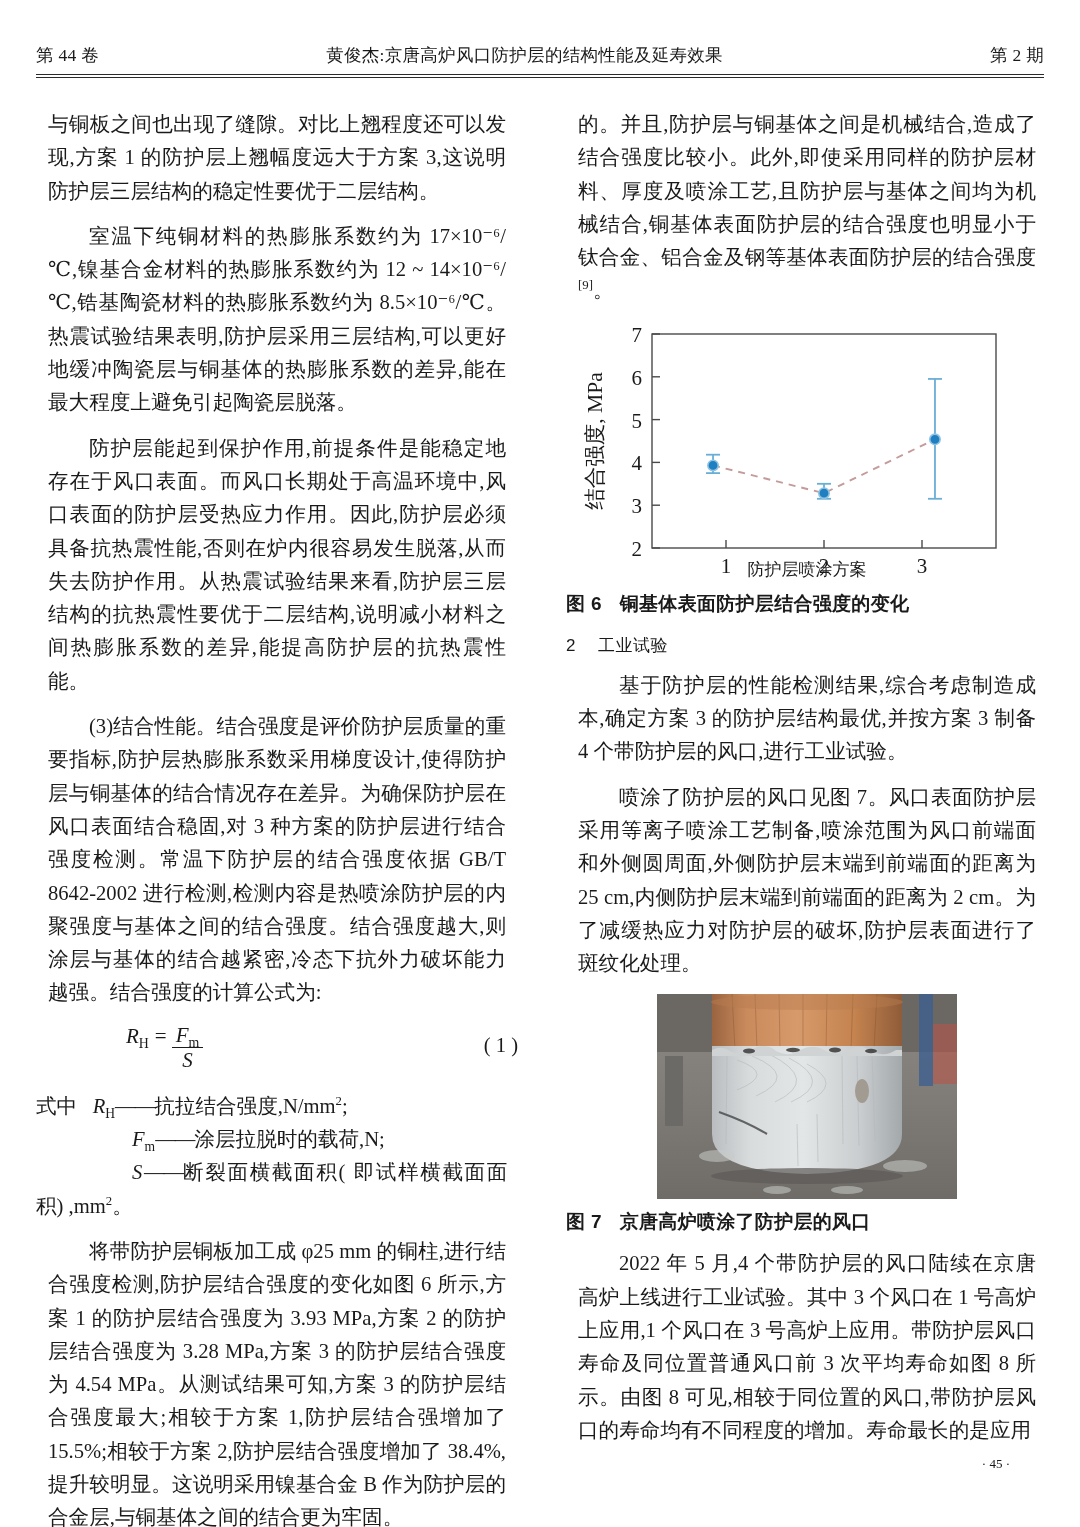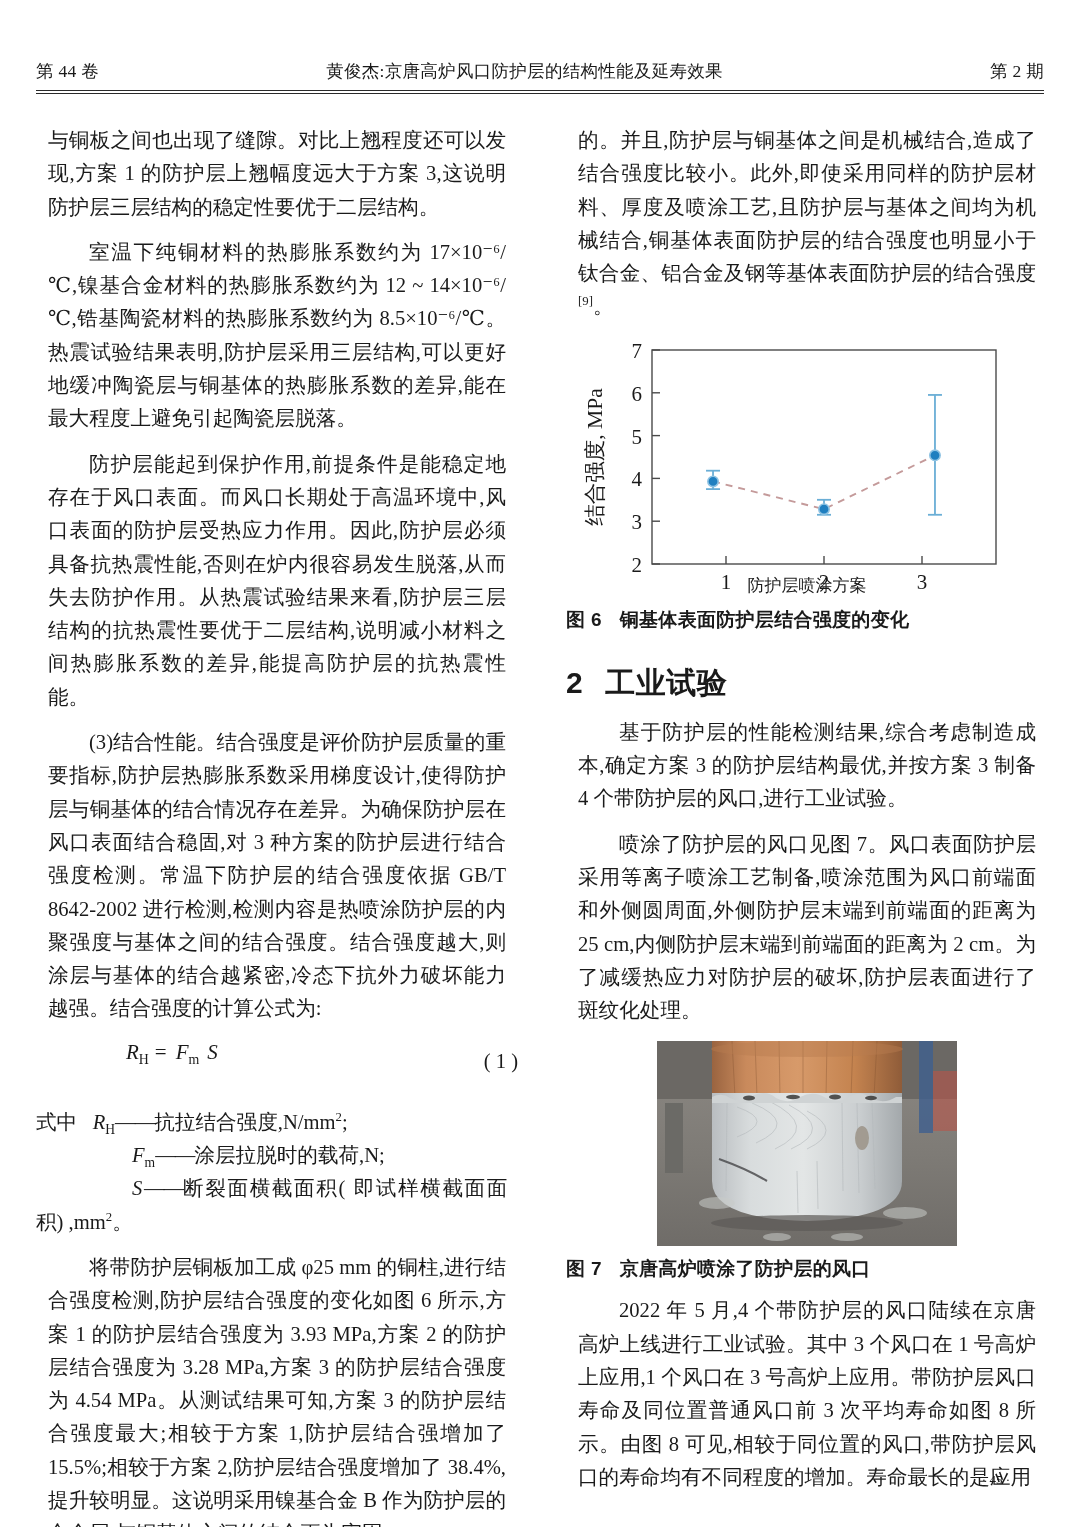--- a/index.html
+++ b/index.html
@@ -11,21 +11,21 @@
     width: 1080px;
     height: 1527px;
     position: relative;
     font-family: "Liberation Serif", "DejaVu Serif", serif;
     color: #1a1a1a;
     overflow: hidden;
   }
 
   .page {
     position: absolute;
-    left: 0; top: 16px;
+    left: 0; top: 0;
     width: 1080px;
     height: 1506px;
   }
 
   
   .runhead {
     position: absolute;
     left: 36px;
     top: 38px;
     width: 1008px;
@@ -86,28 +86,28 @@
     position: relative;
     margin: 10px 0 6px 0;
     height: 62px;
     font-size: 20.6px;
   }
   .frac {
     position: absolute;
     left: 90px;
     top: 2px;
     display: inline-flex;
-    align-items: center;
+    align-items: flex-start;
     font-size: 21px;
   }
   .frac .lhs { font-style: italic; margin-right: 4px; }
   .frac .eq  { margin: 0 5px 0 2px; }
   .frac .fr  {
     display: inline-flex;
-    flex-direction: row;
+    flex-direction: column;
     align-items: center;
     line-height: 1.08;
   }
   .frac .num { font-style: italic; padding: 0 4px; }
   .frac .bar {
     width: 100%;
     border-bottom: 1.4px solid #1a1a1a;
     margin: 1px 0;
   }
   .frac .den { font-style: italic; padding: 0 4px; }
@@ -123,23 +123,23 @@
     font-size: 20.6px;
     line-height: 33.3px;
   }
   .where .wl { display: block; white-space: nowrap; }
   .where .wl.i1 { padding-left: 96px; }
   .where .wl.i2 { padding-left: 96px; }
   .dash { letter-spacing: -1px; }
 
   
   h2.sect {
-    margin: 30px 0 4px 0;
-    font-size: 30px;
-    font-weight: bold;
+    margin: 17px 0 4px 0;
+    font-size: 17px;
+    font-weight: normal;
     font-family: "Liberation Sans", sans-serif;
     letter-spacing: 0.5px;
   }
   h2.sect .num { margin-right: 22px; }
 
   
   .fig6-wrap {
     margin: 8px 0 0 0;
     width: 482px;
   }

